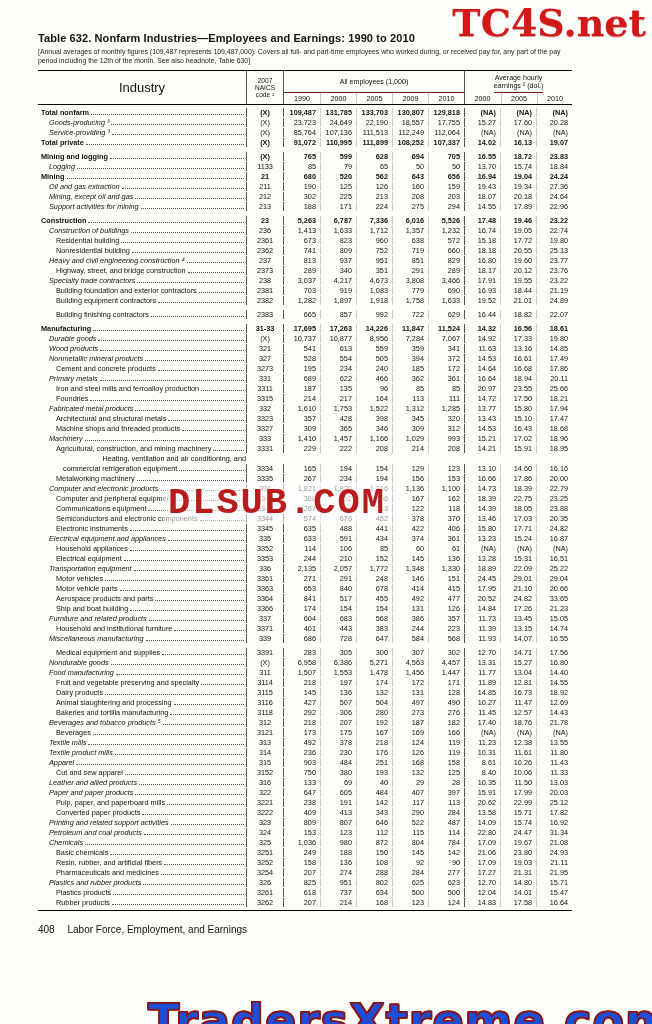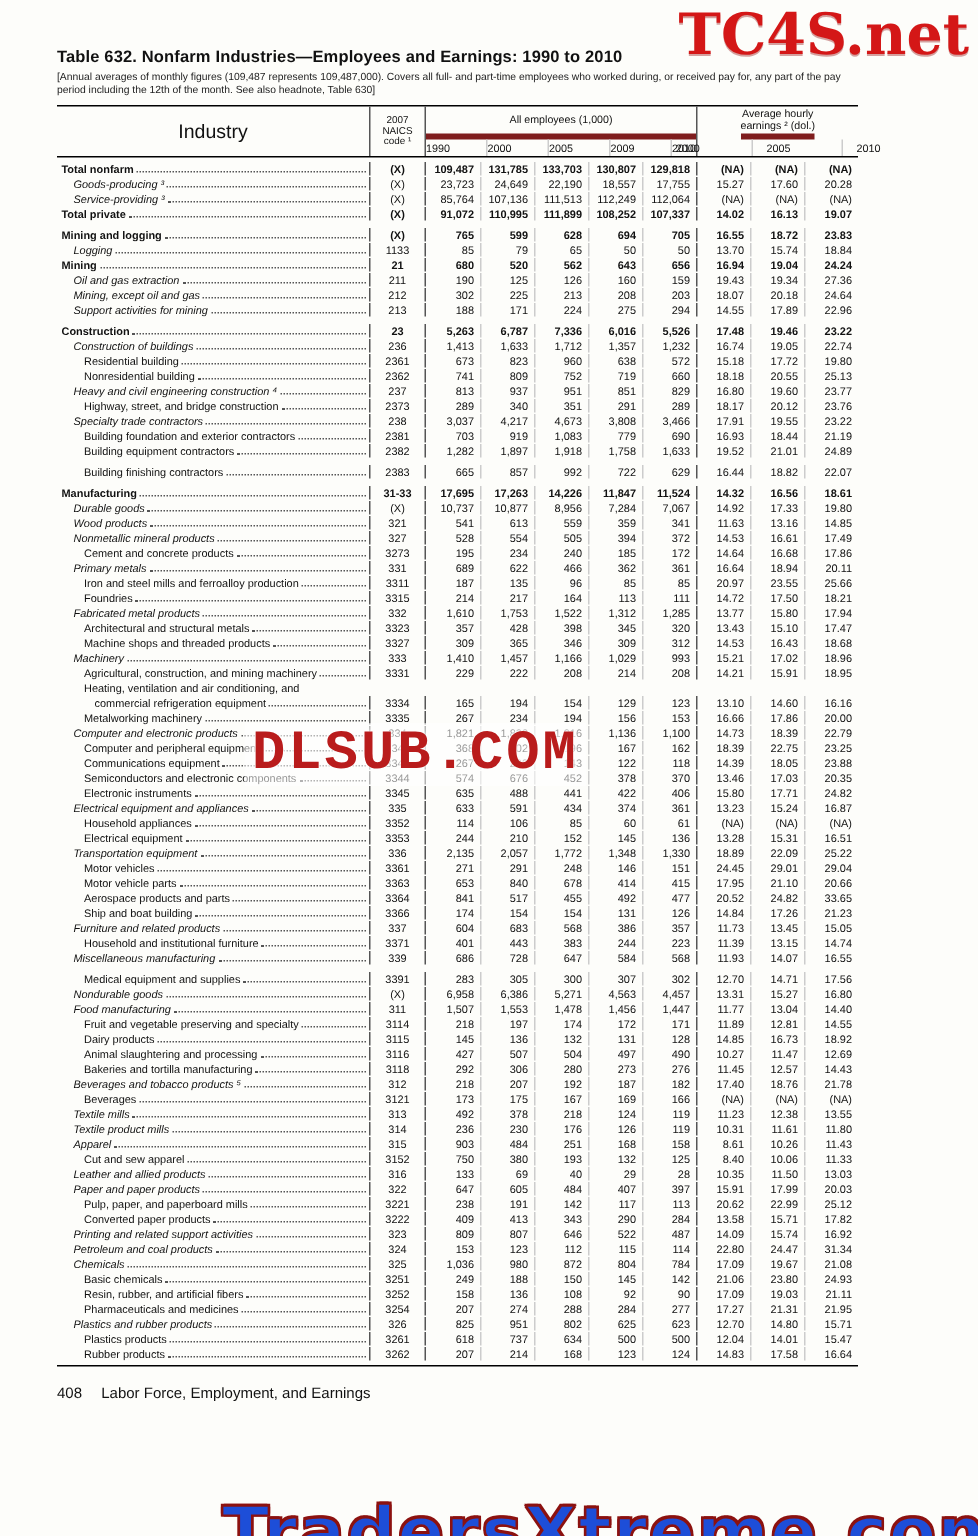--- a/index.html
+++ b/index.html
@@ -14,37 +14,37 @@
   .tbl { border-top:1.5px solid #000; border-bottom:1.2px solid #000; }
   .thead { display:flex; border-bottom:1px solid #000; height:34px; }
   .h-ind { flex:1; display:flex; align-items:center; justify-content:center; font-size:13px; }
   .h-naics { width:38px; border-left:1px solid #555; border-right:1px solid #555;
              display:flex; align-items:center; justify-content:center; text-align:center;
              font-size:6.6px; line-height:7.4px; white-space:pre-line; }
   .h-group { display:flex; flex-direction:column; }
   .h-emp { width:180px; }
   .h-earn { width:108px; border-left:1px solid #555;align-items:center; }
   .group-label { flex:1; display:flex; align-items:center; justify-content:center; text-align:center;
-                 font-size:7.1px; line-height:8px; border-bottom:4px solid #7f1d1d; white-space:pre-line; }
-  .year-row { display:flex; height:11px;gap:24px; }
+                 font-size:7.1px; line-height:8px; border-bottom:1px solid #7f1d1d; white-space:pre-line; }
+  .year-row { display:flex; height:11px; }
   .year-cell { width:36px; text-align:center; font-size:7.2px; line-height:11px; }
   .year-cell + .year-cell { border-left:1px solid #ccc; }
 
   .tbody { padding:2px 0 3px 0; }
   .trow { display:flex; height:10px; align-items:flex-end; font-size:7.3px; line-height:9.5px; }
   .trow.gap { margin-top:4px; }
   .trow.bold { font-weight:bold; }
   .c-ind { flex:1; display:flex; align-items:flex-end; overflow:hidden; }
   .lbl { white-space:nowrap; }
   .leader { flex:1; border-bottom:1px dotted #555; margin:0 2px 2px 2px; min-width:3px; }
   .c-naics { width:38px; text-align:center; border-left:1px solid #555; border-right:1px solid #555; }
   .c-num, .c-earn { width:36px; text-align:right; padding-right:4px; }
   .c-num + .c-num, .c-earn + .c-earn { border-left:1px solid #ccc; }
   .c-num + .c-earn { border-left:1px solid #555; }
-  .ind0 { padding-left:3px; } .ind1 { padding-left:11px;font-style:italic; } .ind2 { padding-left:18px; } .ind3 { padding-left:25px; }
+  .ind0 { padding-left:3px; } .ind1 { padding-left:11px;font-style:italic; } .ind2 { padding-left:18px;justify-content:flex-end; } .ind3 { padding-left:25px; }
 
   .footnote { font-size:7.2px; margin-top:4px; padding-left:14px; }
   .pageline { font-size:10px; margin-top:13px; }
   .pagenum { margin-right:10px; }
   .source { font-size:7.2px; margin-top:5px; text-align:center; color:#222; }
 
   .wm-top { position:absolute; top:0; right:6px; font-family:"DejaVu Serif", serif; font-weight:bold;
             font-size:38px; color:#d41717; text-shadow:0 1px 0 rgba(150,20,20,.4); }
   .wm-mid { position:absolute; top:482px; left:163px; font-family:Liberation Mono, monospace;
             font-weight:bold; font-size:37px; letter-spacing:2px; color:#b91c1c; padding:0 5px;

